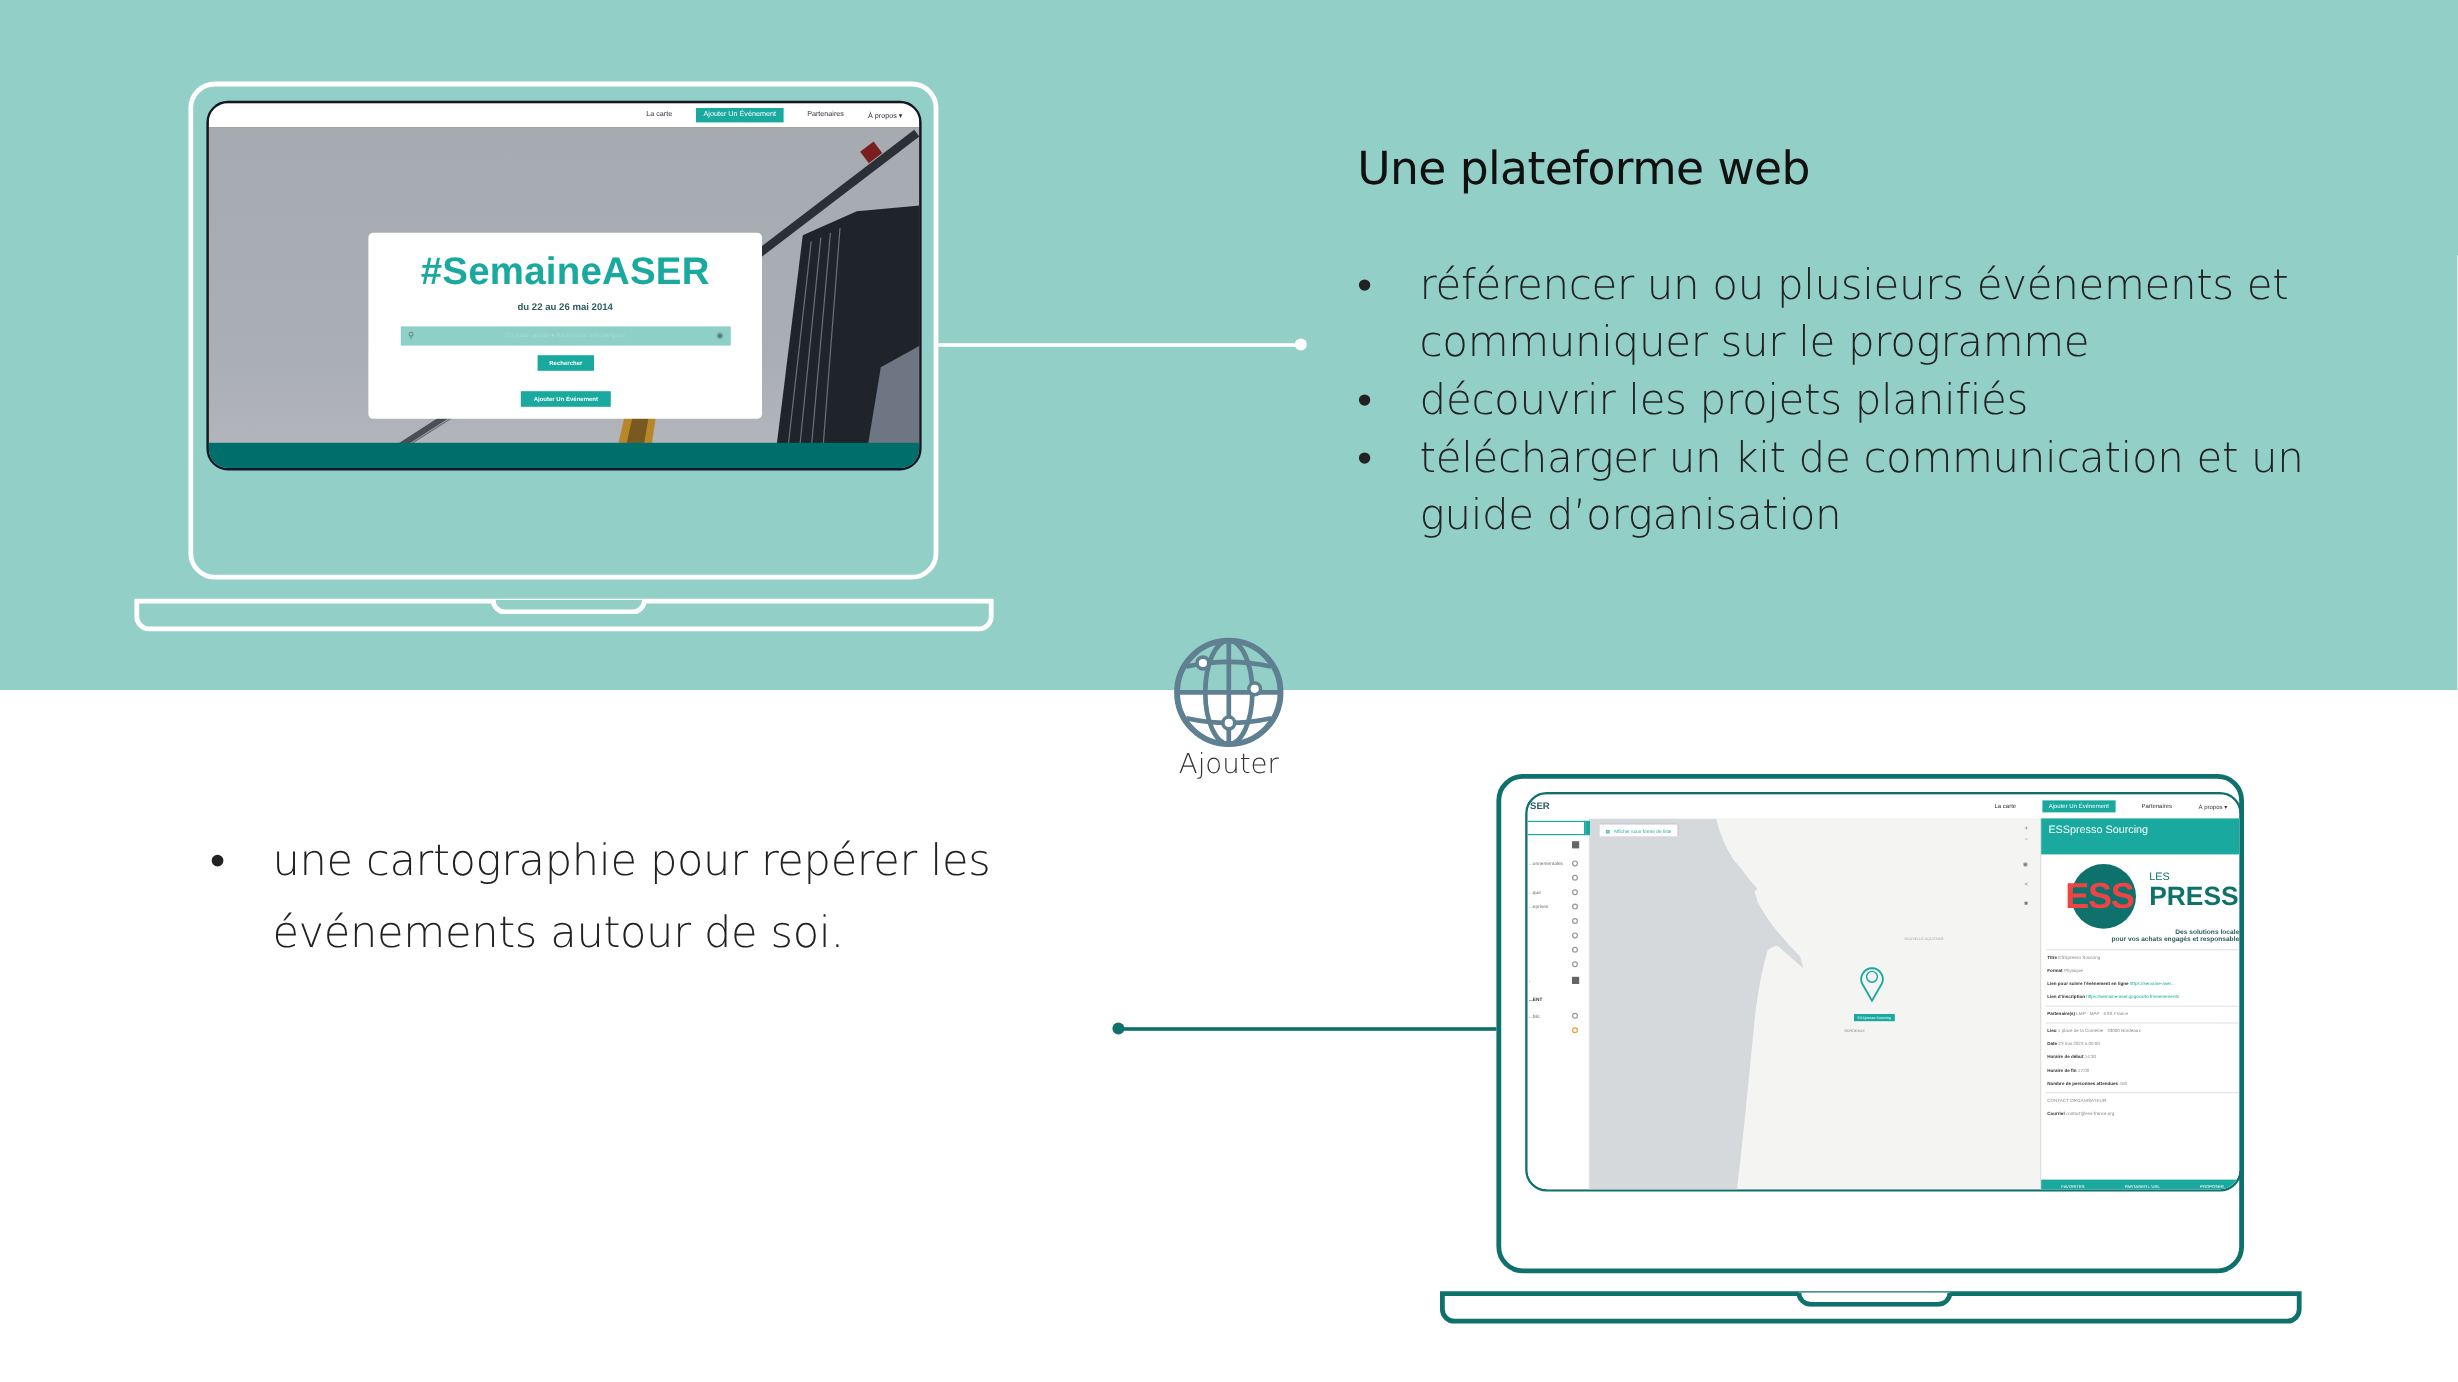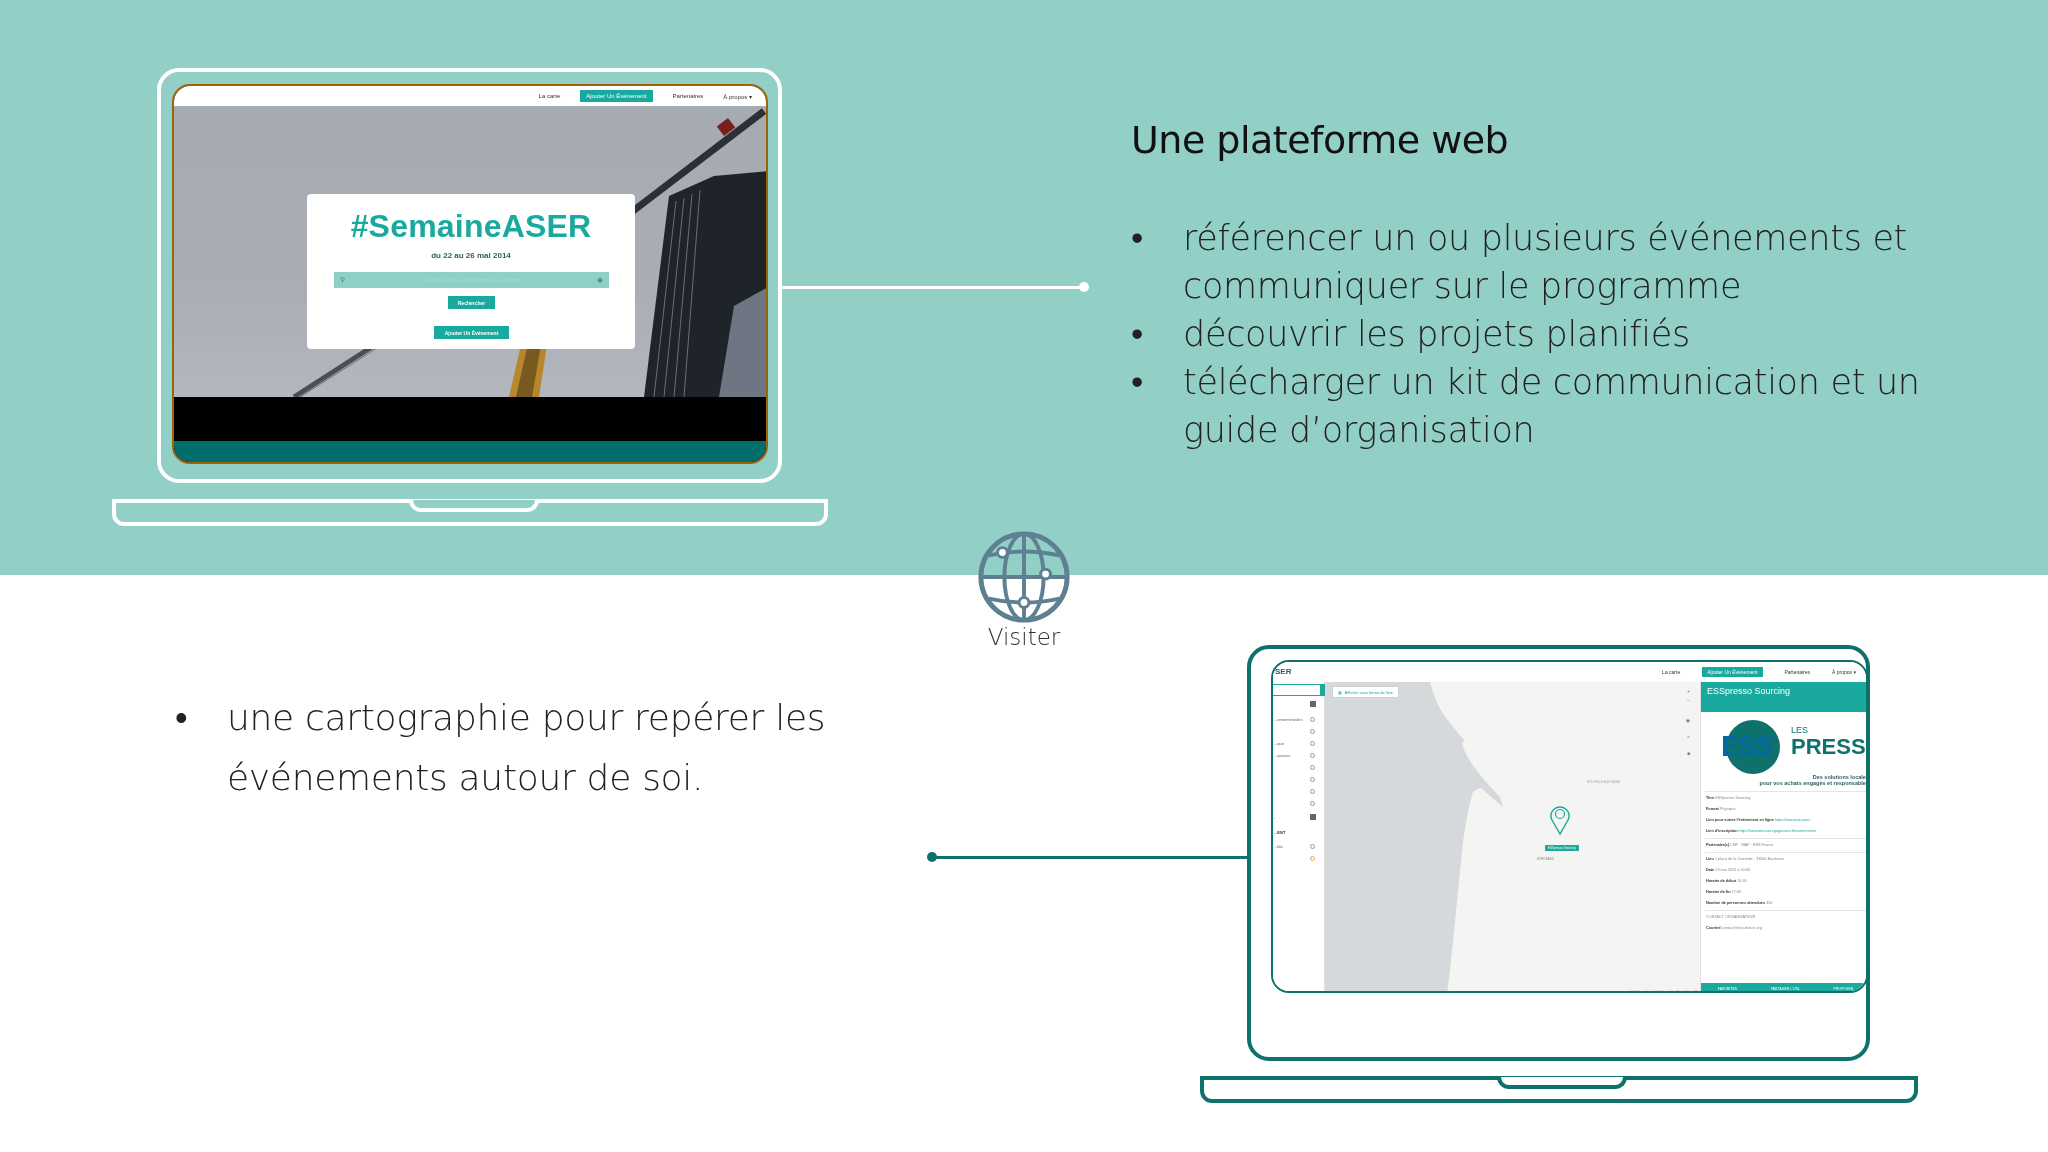--- a/index.html
+++ b/index.html
@@ -17,21 +17,21 @@
   #top-lid { left: 157px; top: 68px; width: 625px; height: 415px; border: 4px solid #ffffff; }
   #top-base { left: 112px; top: 499px; width: 716px; height: 27px; border: 4px solid #ffffff; border-top-width: 4px; }
   #top-base .notch { left: 293px; width: 130px; border: 4px solid #ffffff; border-top: none; background: #92CFC7; }
 
   
   #bot-lid { left: 1247px; top: 645px; width: 623px; height: 416px; border: 4px solid #0E716C; }
   #bot-base { left: 1200px; top: 1076px; width: 718px; height: 27px; border: 4px solid #0E716C; }
   #bot-base .notch { left: 293px; width: 130px; border: 4px solid #0E716C; border-top: none; background: #ffffff; }
 
   
-  #top-screen { position: absolute; left: 172px; top: 84px; width: 596px; height: 380px; border-radius: 18px; overflow: hidden; border: 2px solid #a16207; background: #000000; }
+  #top-screen { position: absolute; left: 172px; top: 84px; width: 596px; height: 308px; border-radius: 18px; overflow: hidden; border: 2px solid #0f172a; background: #a16207; }
   .site-nav { position: absolute; left: 0; top: 0; width: 100%; height: 20px; background: #ffffff; display: flex; justify-content: flex-end; align-items: center; gap: 20px; padding-right: 14px; font-family: "Liberation Sans", sans-serif; font-size: 6px; color: #333; }
   .site-nav .nav-btn { background: #19A99E; color: #fff; padding: 3px 6px; }
   .hero { position: absolute; left: 0; top: 20px; width: 100%; height: 291px; background: linear-gradient(180deg, #A6AAB1 0%, #A9ADB4 60%, #B4B7BD 100%); }
   .hero svg { position: absolute; left: 0; top: 0; }
   .site-footer { position: absolute; left: 0; bottom: 0; width: 100%; height: 21px; background: #006E6A; }
   .hero-card { position: absolute; left: 133px; top: 88px; width: 328px; height: 155px; background: #ffffff; border-radius: 4px; text-align: center; font-family: "Liberation Sans", sans-serif; }
   .hero-title { margin-top: 14px; font-size: 32px; font-weight: bold; color: #19A99E; letter-spacing: 0.2px; }
   .hero-date { margin-top: 6px; font-size: 8px; font-weight: bold; color: #2E5E63; }
   .hero-search { position: absolute; left: 27px; top: 78px; width: 275px; height: 16px; background: #8ECFC7; display: flex; align-items: center; justify-content: space-between; padding: 0 6px; font-size: 5px; color: #7DBAB3; }
   .hero-search .ph { flex: 1; text-align: center; color: #A8DAD3; }
@@ -78,21 +78,21 @@
   .map { position: absolute; left: 52px; top: 20px; width: 375px; height: 313px; background: #F4F4F2; overflow: hidden; }
   .map svg { position: absolute; left: 0; top: 0; }
   .map-toggle { position: absolute; left: 8px; top: 5px; height: 10px; padding: 0 5px; background: #fff; font-size: 4px; color: #19A99E; display: flex; align-items: center; gap: 3px; box-shadow: 0 0 1px #aaa; }
   .map-ctrl { position: absolute; right: 10px; font-size: 5px; color: #777; }
   .marker-label { position: absolute; left: 220px; top: 163px; background: #19A99E; color: #fff; font-size: 3px; padding: 1px 3px; }
   .map-attrib { position: absolute; right: 2px; bottom: 1px; font-size: 3px; color: #999; }
   .panel { position: absolute; left: 427px; top: 20px; width: 170px; height: 313px; background: #fff; border-left: 1px solid #ddd; }
   .panel-header { height: 30px; background: #19A99E; color: #fff; font-size: 9px; padding: 4px 6px; }
   .panel-logo { position: relative; height: 78px; }
   .logo-circle { position: absolute; left: 25px; top: 8px; width: 54px; height: 54px; border-radius: 50%; background: #0E716C; }
-  .logo-ess { position: absolute; left: 20px; top: 19px; font-size: 30px; font-weight: bold; color: #0369a1; letter-spacing: -1px; font-family: Liberation Mono, monospace; }
+  .logo-ess { position: absolute; left: 20px; top: 19px; font-size: 30px; font-weight: bold; color: #ef4444; letter-spacing: -1px; font-family: Liberation Sans, sans-serif; }
   .logo-les { position: absolute; left: 90px; top: 13px; font-size: 9px; color: #0E716C; }
   .logo-press { position: absolute; left: 90px; top: 22px; font-size: 22px; font-weight: bold; color: #0E716C; white-space: nowrap; }
   .logo-tag { position: absolute; left: 0; top: 62px; width: 170px; text-align: right; font-size: 5.5px; font-weight: bold; color: #2E5E63; line-height: 6px; white-space: pre; padding-right: 2px; }
   .panel-field { font-size: 3.8px; color: #888; padding: 0 5px; height: 11px; line-height: 11px; white-space: nowrap; overflow: hidden; }
   .panel-field b { color: #333; }
   .panel-sep { height: 1px; background: #e5e5e5; margin: 1px 4px; }
   .panel-footer { position: absolute; left: 0; bottom: 0; width: 100%; height: 12px; background: #19A99E; color: #fff; font-size: 3.5px; display: flex; justify-content: space-around; align-items: center; }
 </style>
 </head>
 <body>
@@ -159,21 +159,21 @@
   <circle cx="50" cy="50" r="44" fill="none" stroke="#5E8090" stroke-width="5"></circle>
   <ellipse cx="50" cy="50" rx="20" ry="44" fill="none" stroke="#5E8090" stroke-width="4"></ellipse>
   <line x1="50" y1="6" x2="50" y2="94" stroke="#5E8090" stroke-width="4"></line>
   <line x1="6" y1="50" x2="94" y2="50" stroke="#5E8090" stroke-width="4"></line>
   <path d="M14 28 Q50 20 86 28" fill="none" stroke="#5E8090" stroke-width="4"></path>
   <path d="M14 72 Q50 80 86 72" fill="none" stroke="#5E8090" stroke-width="4"></path>
   <circle cx="28" cy="25" r="5" fill="#fff" stroke="#5E8090" stroke-width="3"></circle>
   <circle cx="72" cy="47" r="5" fill="#fff" stroke="#5E8090" stroke-width="3"></circle>
   <circle cx="50" cy="76" r="5" fill="#fff" stroke="#5E8090" stroke-width="3"></circle>
 </svg>
-<div id="visiter">Visiter</div>
+<div id="visiter">Ajouter</div>
 
 <ul id="bot-bullets" class="bullets">
   <li>une cartographie pour repérer les événements autour de soi.</li>
 </ul>
 
 <div id="bot-line" class="hline"></div>
 <div id="bot-dot" class="dot"></div>
 
 <div id="bot-lid" class="laptop-lid"></div>
 <div id="bot-base" class="laptop-base">

